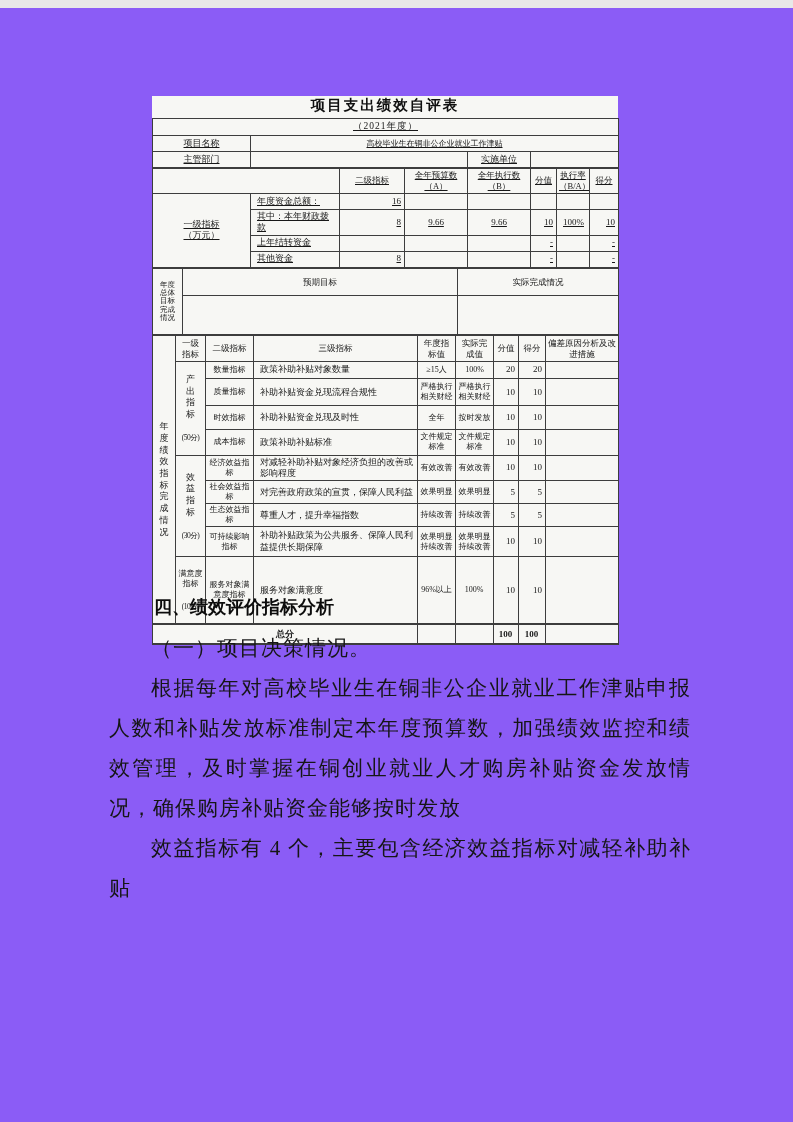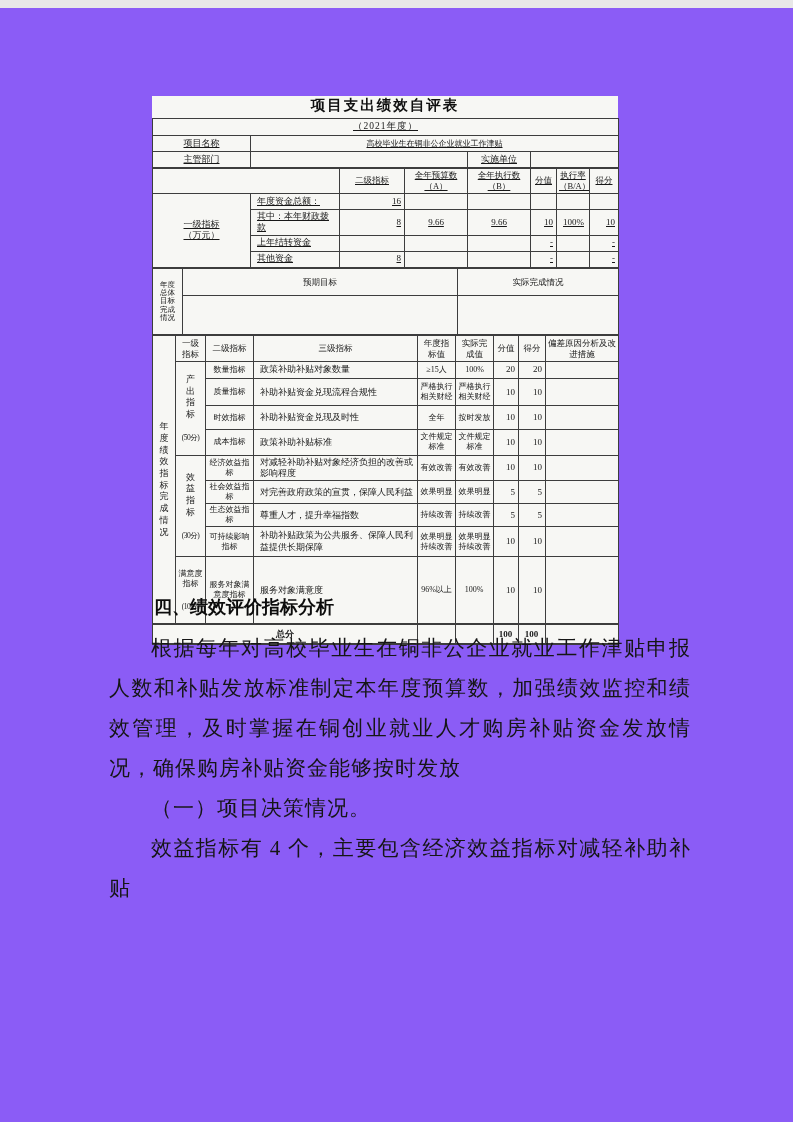--- a/index.html
+++ b/index.html
@@ -272,18 +272,18 @@
         <td class="R bold">100</td>
         <td class="R bold">100</td>
         <td></td>
       </tr>
     </tbody>
       </table>
   </div>
 
   <div class="doc-text">
     <h2>四、绩效评价指标分析</h2>
+    <p>（一）项目决策情况。</p>
     <p>根据每年对高校毕业生在铜非公企业就业工作津贴申报人数和补贴发放标准制定本年度预算数，加强绩效监控和绩效管理，及时掌握在铜创业就业人才购房补贴资金发放情况，确保购房补贴资金能够按时发放</p>
-    <p>（一）项目决策情况。</p>
     <p>效益指标有 4 个，主要包含经济效益指标对减轻补助补贴</p>
   </div>
 
 </div>
 
 </body></html>

